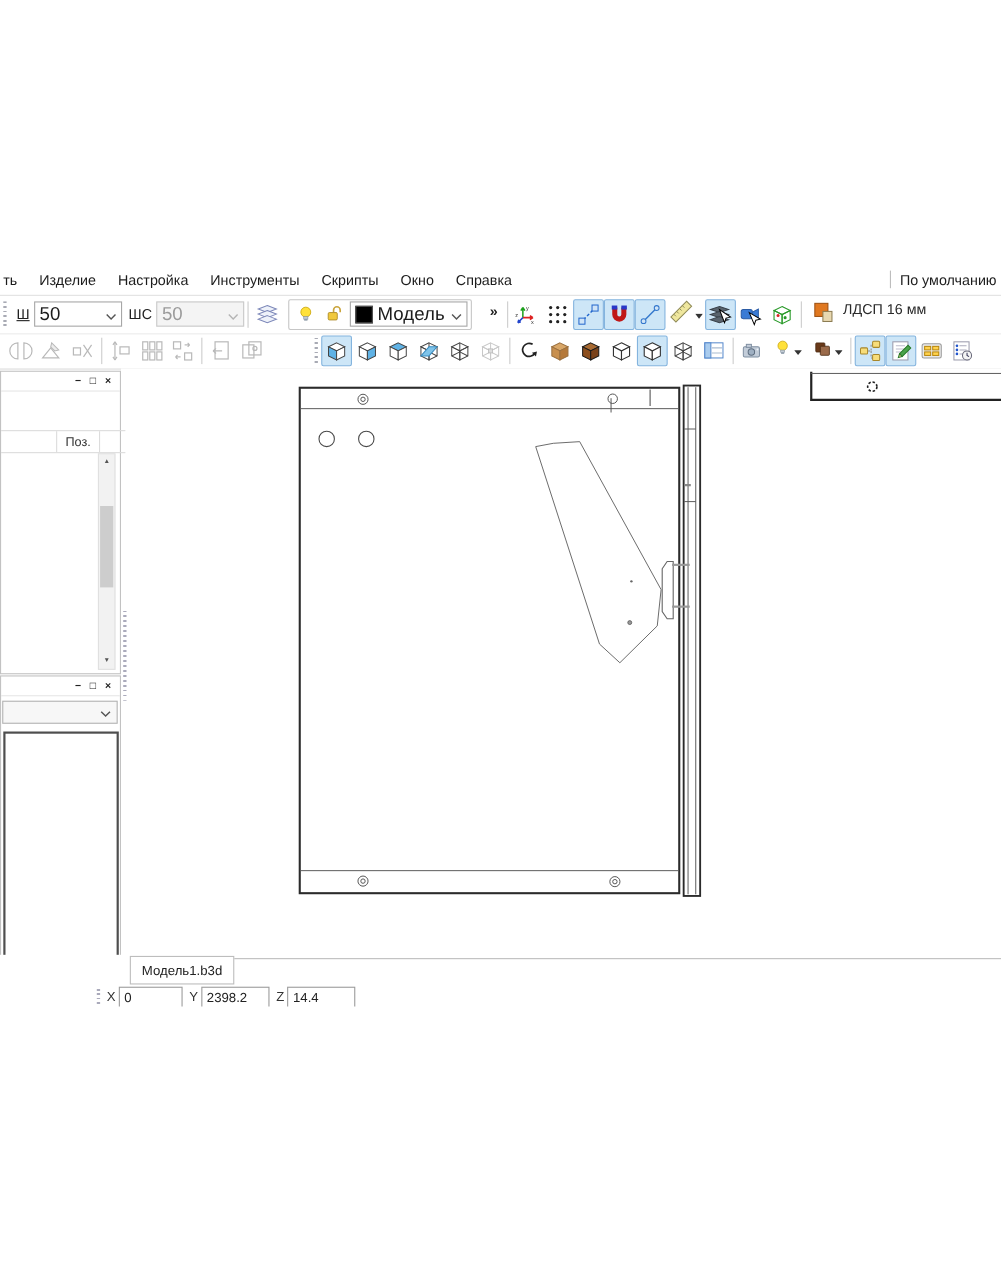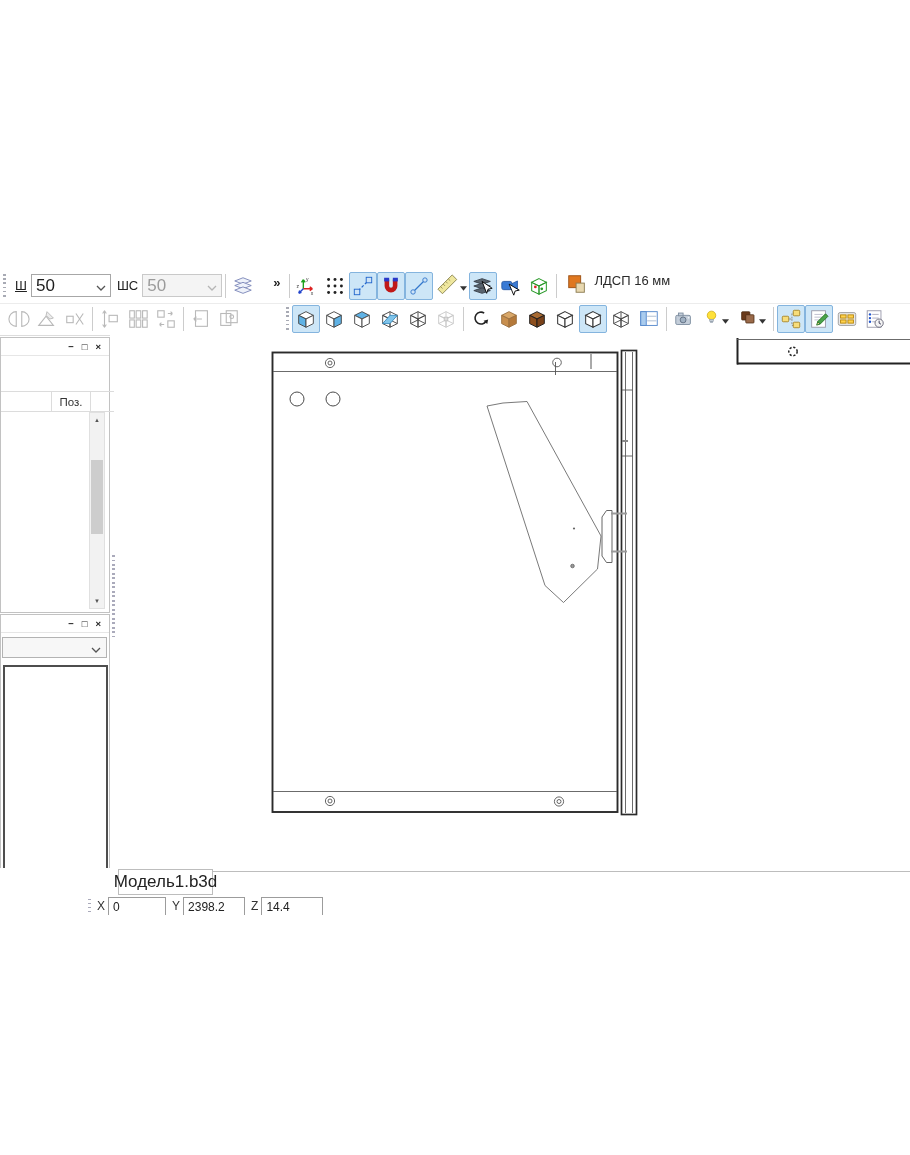--- a/index.html
+++ b/index.html
@@ -44,32 +44,44 @@
   .panel2{left:0;top:374px;width:110px;height:277px;}
   .p2combo{position:absolute;left:1px;top:22px;width:105px;height:21px;border:1px solid #b3b3b3;background:#f7f7f7;display:flex;align-items:center;justify-content:flex-end;padding-right:5px;box-sizing:border-box;}
   .p2box{position:absolute;left:2px;top:50px;width:101px;height:219px;border:2px solid #4e4e4e;background:#fff;}
   .splitdots{position:absolute;left:112px;top:315px;width:3px;height:82px;background:repeating-linear-gradient(to bottom,#aab 0 1.6px,transparent 1.6px 4.5px);}
   
   .canvas{position:absolute;left:110px;top:95px;width:800px;height:533px;background:#fff;}
   .draw{position:absolute;left:0;top:95px;width:910px;height:533px;}
   
   .tabstrip{position:absolute;left:0;top:628px;width:910px;height:27px;background:#fff;}
   .tabline{position:absolute;left:211px;right:0;top:3px;border-top:1px solid #bdbdbd;}
-  .doctab{position:absolute;left:118px;top:1px;width:93px;height:24px;border:1px solid #bdbdbd;background:#fff;display:flex;align-items:center;justify-content:center;font-size:17px;color:#222;}
+  .doctab{position:absolute;left:118px;top:1px;width:93px;height:24px;border:1px solid #bdbdbd;background:#fff;display:flex;align-items:center;justify-content:center;font-size:12px;color:#222;}
   
   .statusbar{position:absolute;left:0;top:655px;width:910px;height:24px;display:flex;align-items:flex-start;font-size:12px;color:#333;}
   .statusbar .slbl{margin:4px 3px 0 6px;}
   .sfield{height:20px;border:1px solid #9c9c9c;background:#fff;padding:2px 4px 0 4px;box-sizing:border-box;margin-top:2px;font-size:12px;color:#222;}
   .sgrip{width:3px;height:16px;margin:4px 0 0 88px;background:repeating-linear-gradient(to bottom,#aab 0 1.5px,transparent 1.5px 4px);}
 </style>
 </head>
 <body>
 
 <div class="app">
 
+  <div class="menubar">
+    <span class="mi">ть</span>
+    <span class="mi">Изделие</span>
+    <span class="mi">Настройка</span>
+    <span class="mi">Инструменты</span>
+    <span class="mi">Скрипты</span>
+    <span class="mi">Окно</span>
+    <span class="mi">Справка</span>
+    <span class="spacer"></span>
+    <span class="msep"></span>
+    <span class="mi profile">По умолчанию</span>
+  </div>
 
   <div class="row1">
     <div class="grip"></div>
     <span class="lbl"><u>Ш</u></span>
     <div class="combo" style="width:70px">
       <span class="val">50</span>
       <span class="chev"><svg viewBox="0 0 10 6" width="10" height="6">
             <polyline points="1,1 5,5 9,1" fill="none" stroke="#555" stroke-width="1.3"></polyline>
           </svg></span>
     </div>
@@ -83,20 +95,42 @@
     <div class="vsep"></div>
     <div class="btn">
         <svg viewBox="0 0 24 24" width="22" height="22">
           <g fill="#eef2fa" stroke="#7b86b8">
             <polygon points="12,3 21,6.5 12,10 3,6.5"></polygon>
             <polygon points="12,8 21,11.5 12,15 3,11.5"></polygon>
             <polygon points="12,13 21,16.5 12,20 3,16.5"></polygon>
           </g>
         </svg>
       </div>
+    <div class="groupbox">
+      <div class="btn" style="width:22px;height:22px">
+          <svg viewBox="0 0 24 24" width="18" height="18">
+            <circle cx="12" cy="9" r="6" fill="#ffe13a" stroke="#c9a40a"></circle>
+            <rect x="9.5" y="14.5" width="5" height="3" fill="#c3ccd6" stroke="#8a98a6" stroke-width="0.8"></rect>
+            <rect x="10" y="17.5" width="4" height="1.8" fill="#8a98a6"></rect>
+          </svg>
+        </div>
+      <div class="btn" style="width:22px;height:22px">
+          <svg viewBox="0 0 24 24" width="18" height="18">
+            <path d="M11,9 V6.5 a4,4 0 0 1 8,0 V9" fill="none" stroke="#caa53d" stroke-width="2"></path>
+            <rect x="4.5" y="9.5" width="11" height="9" rx="1.5" fill="#f0c83c" stroke="#a8841e"></rect>
+          </svg>
+        </div>
+      <div class="combo" style="width:97px">
+        <span class="swatch" style="background: rgb(0, 0, 0);"></span>
+        <span class="val">Модель</span>
+        <span class="chev"><svg viewBox="0 0 10 6" width="10" height="6">
+              <polyline points="1,1 5,5 9,1" fill="none" stroke="#555" stroke-width="1.3"></polyline>
+            </svg></span>
+      </div>
+    </div>
     <span class="ovf">»</span>
     <div class="vsep"></div>
     <div class="btn">
         <svg viewBox="0 0 24 24" width="22" height="22">
           <g stroke-width="1.5" fill="none">
             <path d="M8,15 L8,5 M8,5 l-2,3 M8,5 l2,3" stroke="#1ca01c"></path>
             <path d="M8,15 L18,15 M18,15 l-3,-2 M18,15 l-3,2" stroke="#d22"></path>
             <path d="M8,15 L3,20 M3,20 l1,-3 M3,20 l3,-1" stroke="#2244cc"></path>
           </g>
           <text x="11" y="7" font-size="5.5" fill="#333">y</text>

